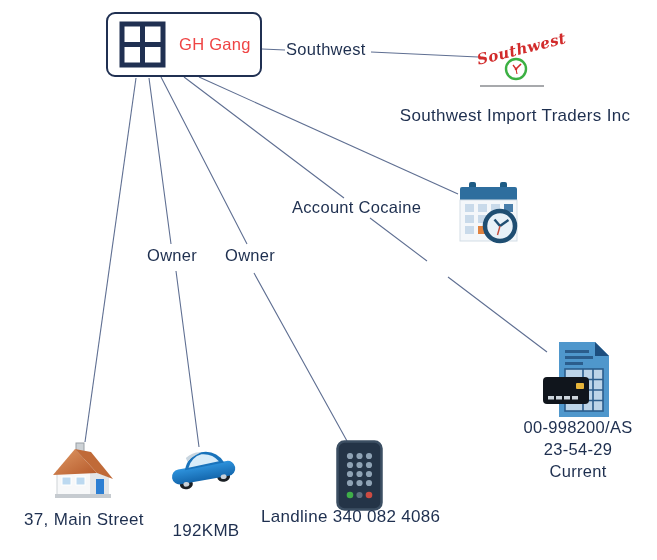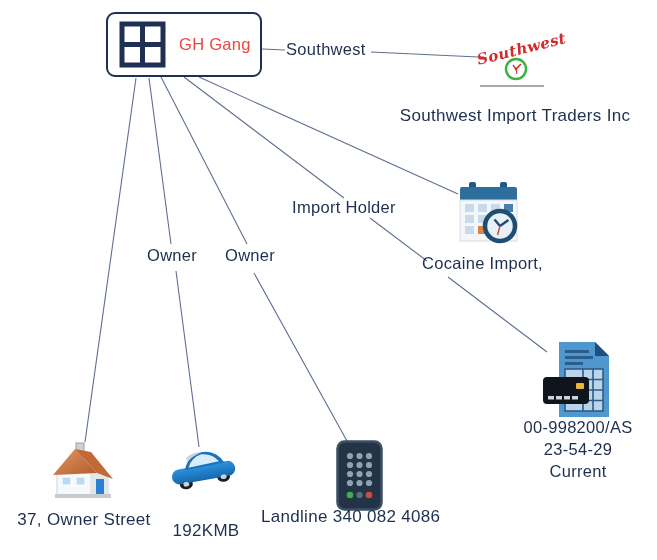--- a/index.html
+++ b/index.html
@@ -49,21 +49,21 @@
   <div class="gang-box">
     <svg width="47" height="47" viewBox="0 0 47 47" class="icon">
       <rect x="3" y="3" width="41" height="41" fill="#ffffff" stroke="#203052" stroke-width="5"></rect>
       <line x1="23.5" y1="4" x2="23.5" y2="43" stroke="#203052" stroke-width="5"></line>
       <line x1="4" y1="23.5" x2="43" y2="23.5" stroke="#203052" stroke-width="5"></line>
     </svg>
     <span class="gang-label">GH Gang</span>
   </div>
 
   <div class="lbl" style="left:286px;top:40px;">Southwest</div>
-  <div class="lbl" style="left:292px;top:198px;">Import Holder</div>
+  <div class="lbl" style="left:292px;top:198px;">Account Cocaine</div>
   <div class="lbl" style="left:147px;top:246px;">Owner</div>
   <div class="lbl" style="left:225px;top:246px;">Owner</div>
 
   <div class="sw-logo">
     <span class="sw-script">Southwest</span>
     <svg class="sw-clock" width="26" height="26" viewBox="0 0 26 26">
       <circle cx="13" cy="13" r="10" fill="#ffffff" stroke="#3cb043" stroke-width="2.4"></circle>
       <line x1="13" y1="13" x2="18" y2="8" stroke="#d22b2b" stroke-width="1.6"></line>
       <line x1="13" y1="13" x2="10" y2="9" stroke="#d22b2b" stroke-width="1.3"></line>
       <line x1="13" y1="13" x2="14" y2="18" stroke="#d22b2b" stroke-width="1.1"></line>
@@ -87,21 +87,20 @@
         <rect x="19" y="33" width="9" height="8"></rect>
       <rect x="32" y="33" width="9" height="8"></rect>
       <rect x="6" y="44" width="9" height="8"></rect>
         <rect x="19" y="44" width="9" height="8" fill="#e0823f"></rect>
     </g>
     <circle cx="41" cy="44" r="15" fill="#e8f1f8" stroke="#1f4e72" stroke-width="4.5"></circle>
     <line x1="41" y1="44" x2="49.5" y2="38" stroke="#1f4e72" stroke-width="2.4"></line>
     <line x1="41" y1="44" x2="35.5" y2="37.5" stroke="#1f4e72" stroke-width="2.4"></line>
     <line x1="41" y1="44" x2="38.5" y2="53" stroke="#c44a3a" stroke-width="1.4"></line>
   </svg>
-  <div class="lbl" style="left:422px;top:254px;">Cocaine Import,</div>
 
   <svg class="entity-icon" style="left:543px;top:341px;" width="68" height="78" viewBox="0 0 68 78">
     <path d="M16,1 H52 L66,15 V76 H16 Z" fill="#4f97cc"></path>
     <path d="M52,1 V15 H66 Z" fill="#1d4e7e"></path>
     <rect x="22" y="9" width="24" height="3" fill="#2b5d8c"></rect>
     <rect x="22" y="15" width="28" height="3" fill="#2b5d8c"></rect>
     <rect x="22" y="21" width="18" height="3" fill="#2b5d8c"></rect>
     <rect x="22" y="28" width="38" height="42" fill="#bcd4e8" stroke="#2b5d8c" stroke-width="1.6"></rect>
     <line x1="40" y1="28" x2="40" y2="70" stroke="#2b5d8c" stroke-width="1.6"></line>
     <line x1="50" y1="28" x2="50" y2="70" stroke="#2b5d8c" stroke-width="1.6"></line>
@@ -133,21 +132,21 @@
     <rect x="25" y="4" width="8" height="15" fill="#cdd2d6" stroke="#9aa0a5" stroke-width="1"></rect>
     <rect x="6" y="32" width="34" height="24" fill="#f7f8f9" stroke="#d0d4d8"></rect>
     <polygon points="40,32 58,38 58,56 40,56" fill="#e3e6e9"></polygon>
     <polygon points="2,36 24,10 46,34" fill="url(#roofg)"></polygon>
     <polygon points="24,10 46,34 62,40 40,13" fill="#c06a38"></polygon>
     <rect x="11" y="38" width="9" height="8" fill="#bcd9f0" stroke="#ffffff"></rect>
     <rect x="25" y="38" width="9" height="8" fill="#bcd9f0" stroke="#ffffff"></rect>
     <rect x="45" y="40" width="8" height="16" fill="#2d7fd3"></rect>
     <rect x="4" y="55" width="56" height="4" fill="#c6cbd0"></rect>
   </svg>
-  <div class="lbl lbl-lg center" style="left:2px;top:510px;width:164px;">37, Owner Street</div>
+  <div class="lbl lbl-lg center" style="left:2px;top:510px;width:164px;">37, Main Street</div>
 
   <svg class="entity-icon" style="left:168px;top:443px;" width="72" height="52" viewBox="0 0 72 52">
     <defs>
       <linearGradient id="carg" x1="0" y1="0" x2="0" y2="1">
         <stop offset="0" stop-color="#2e93dd"></stop>
           <stop offset="1" stop-color="#1467ad"></stop>
       </linearGradient>
     </defs>
     <g transform="rotate(-10 36 26)">
       <ellipse cx="16" cy="38" rx="6.5" ry="5" fill="#1a1f24"></ellipse>

